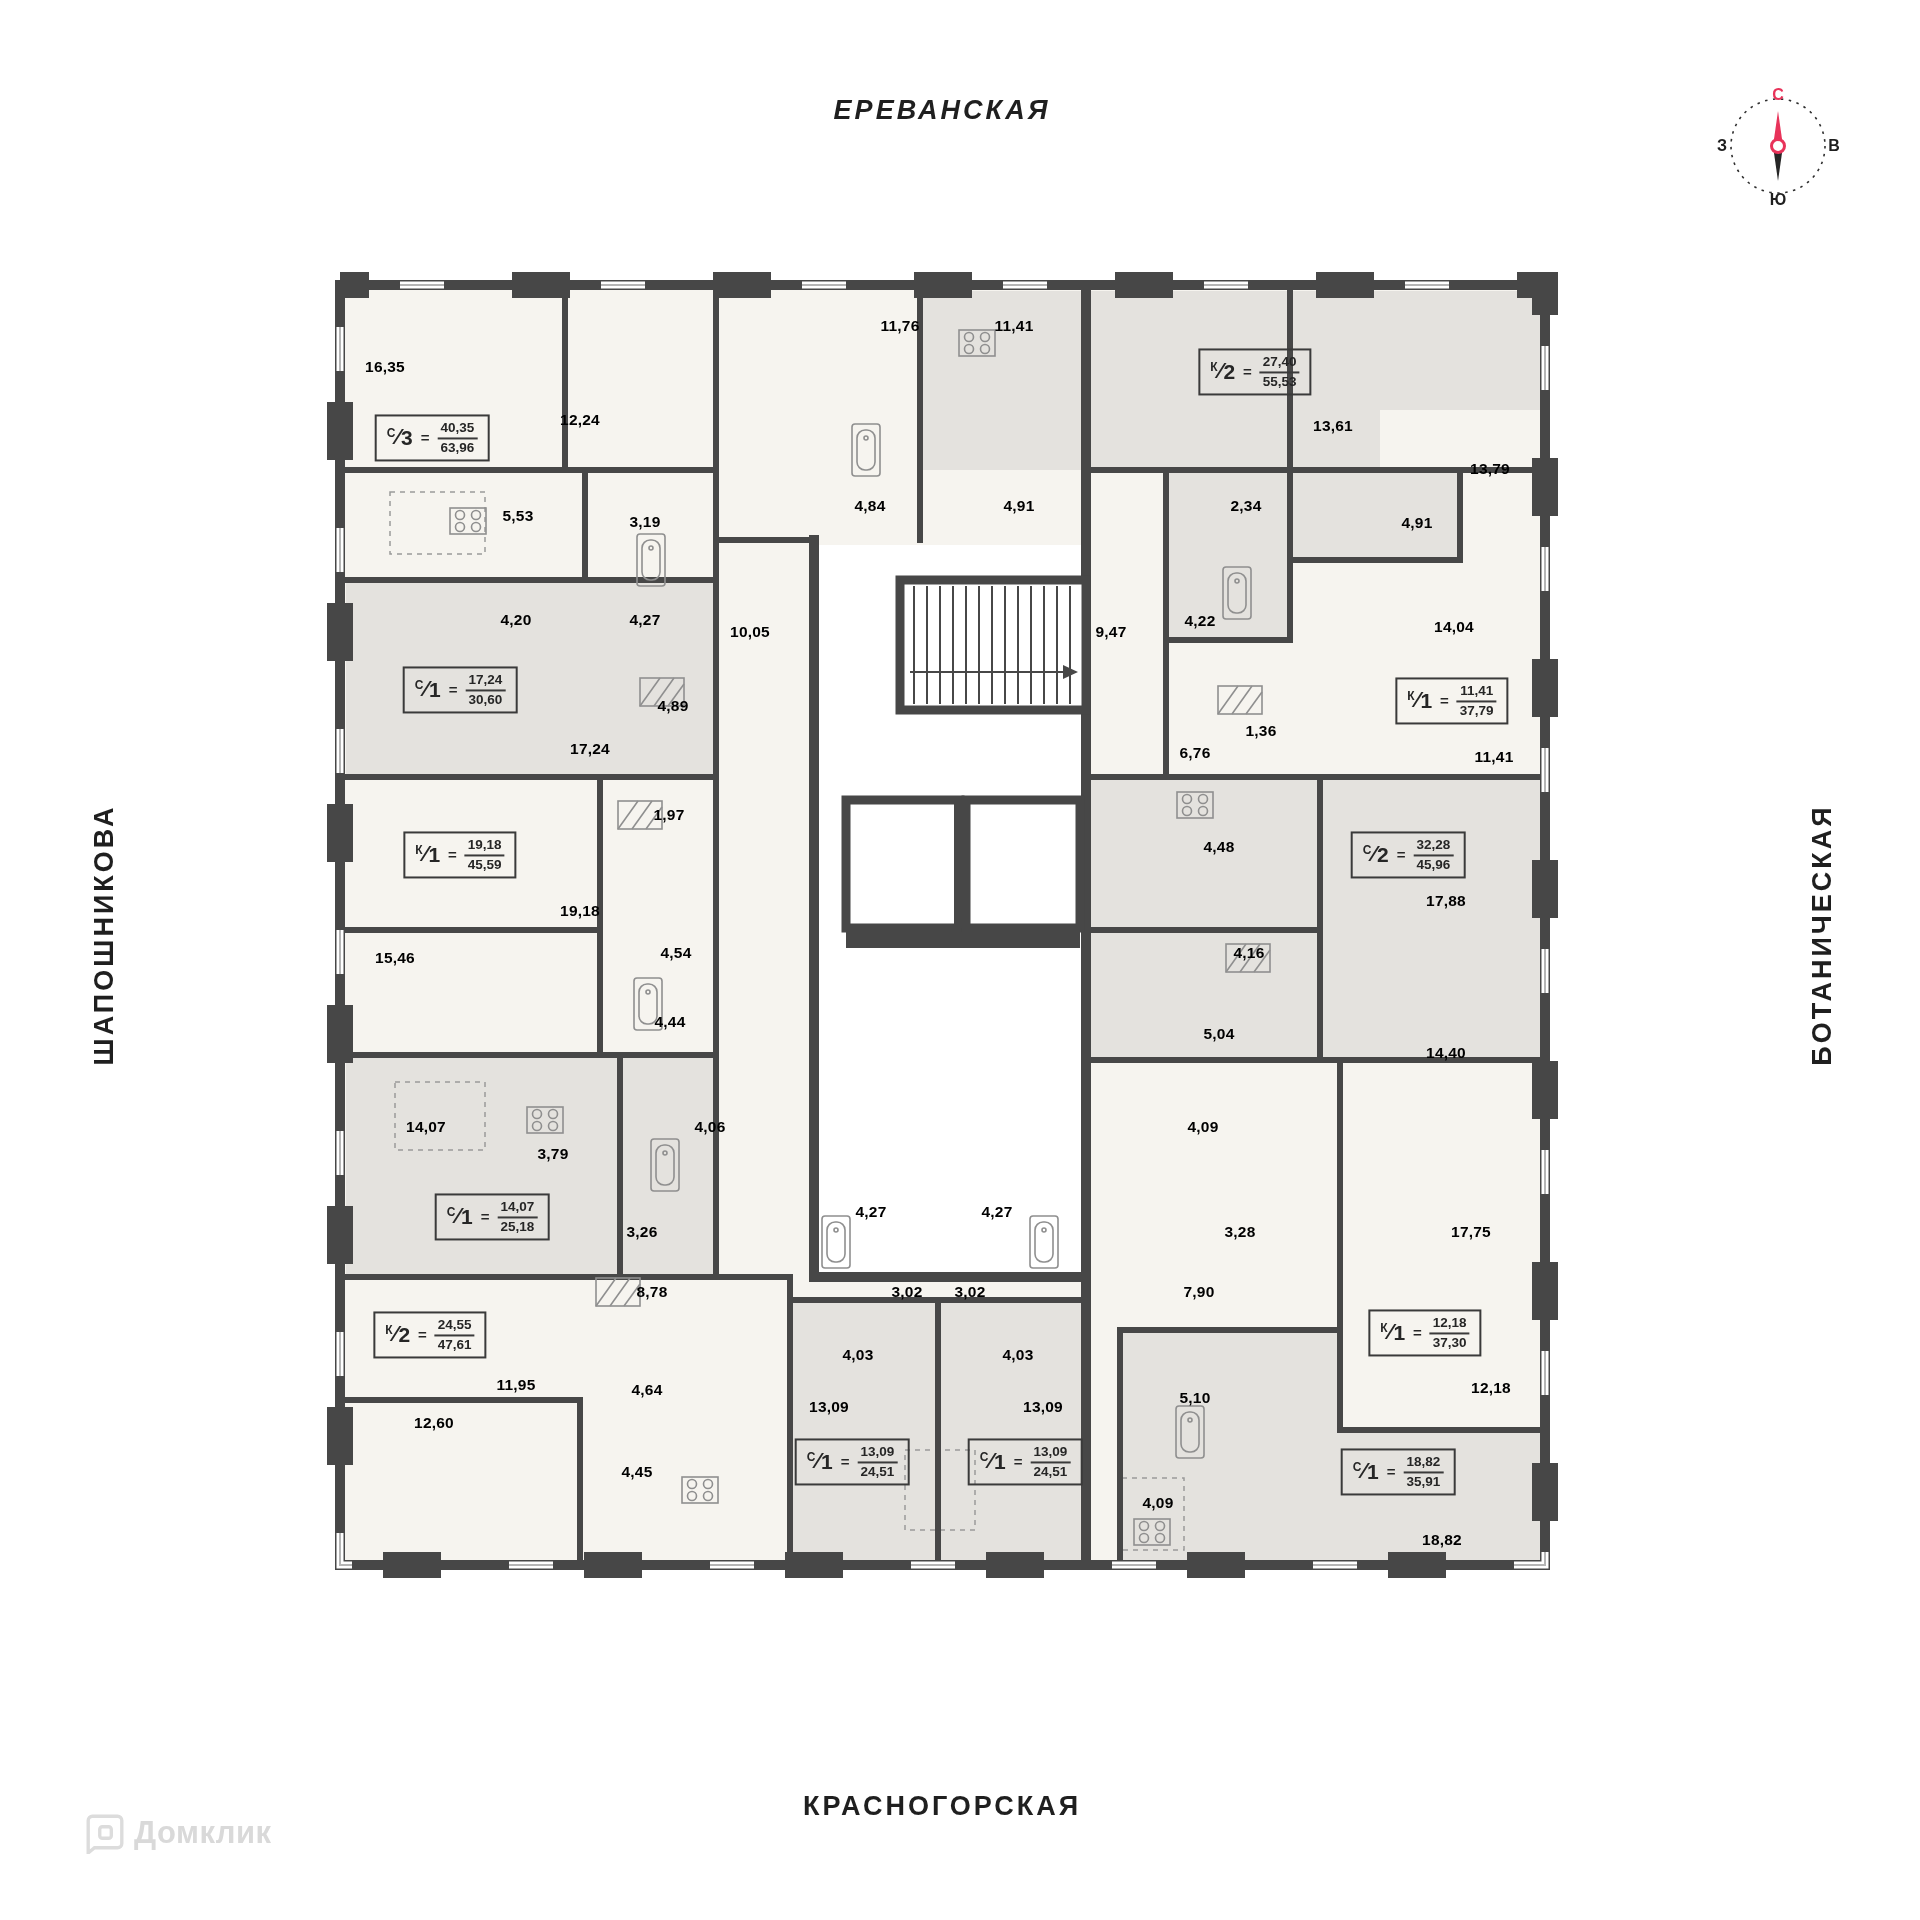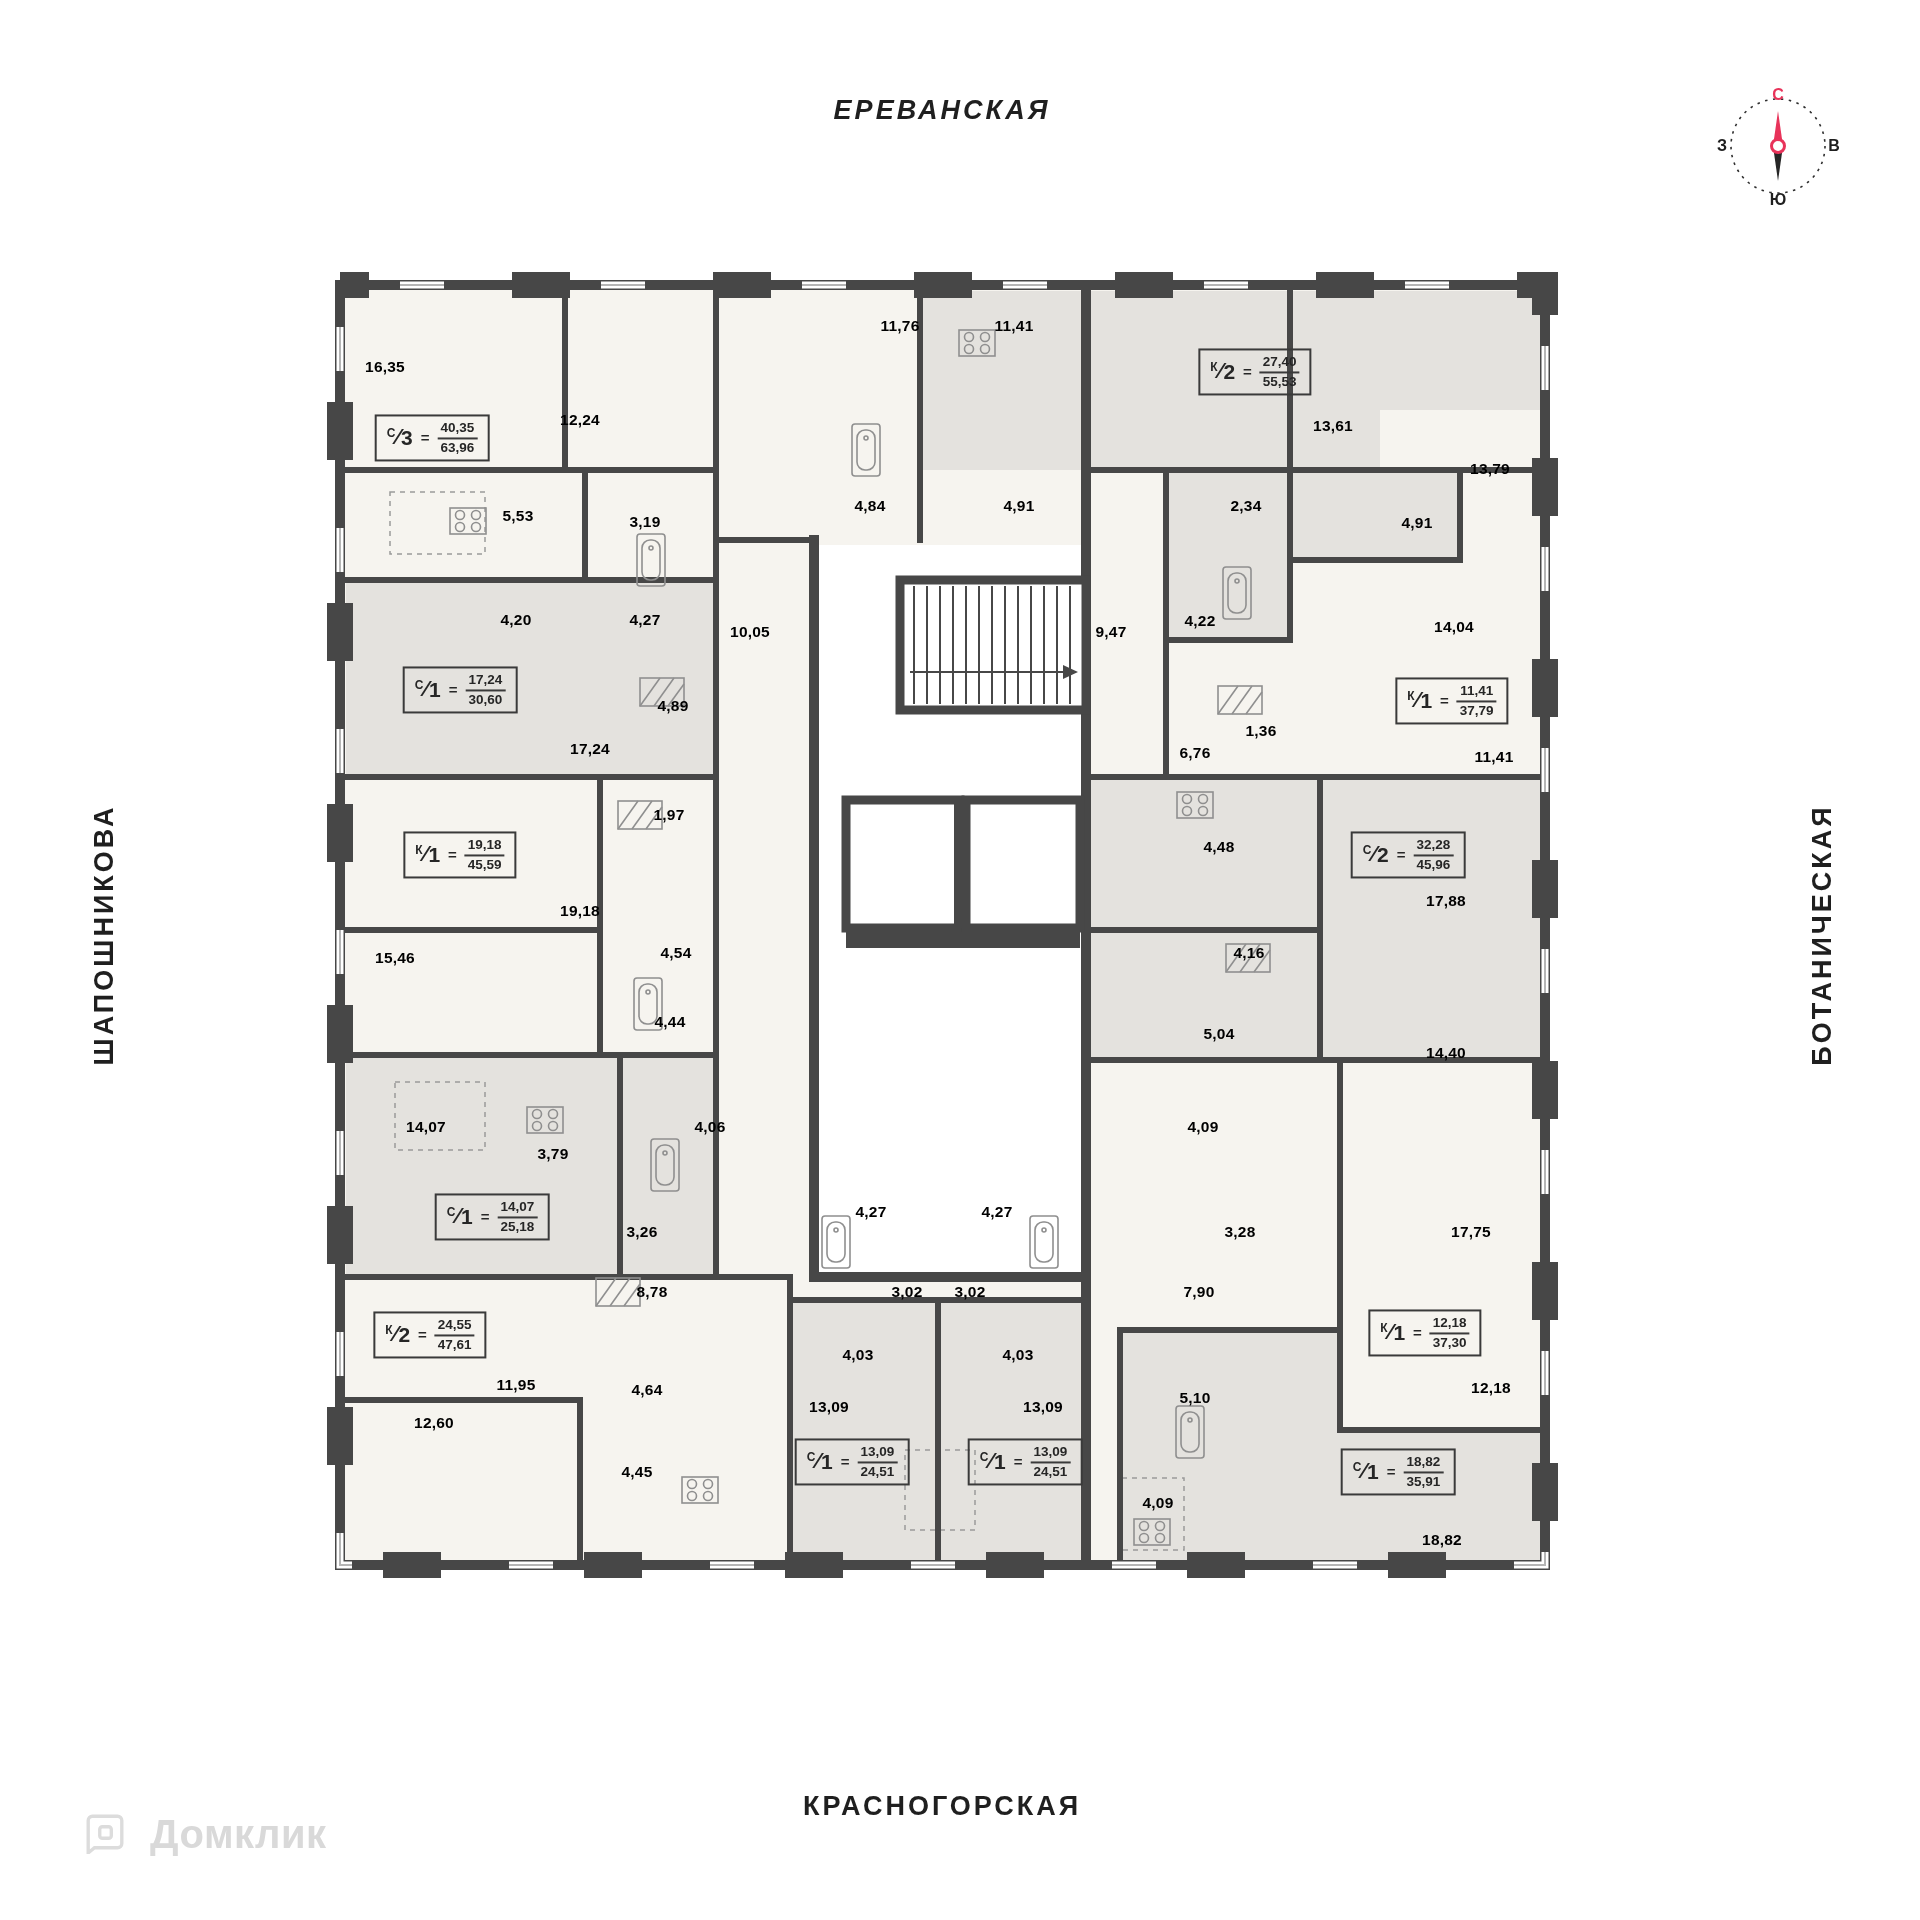--- a/index.html
+++ b/index.html
@@ -24,22 +24,22 @@
   .frac{display:flex;flex-direction:column;text-align:center;font-size:13.5px;font-weight:bold;line-height:1.3;}
   .frac .num{border-bottom:2px solid #3a3a3a;padding:0 3px;}
   .frac .den{padding:0 3px;}
   .street{
     position:absolute;font-size:27px;font-weight:bold;color:#1f1f1f;
     letter-spacing:3px;white-space:nowrap;transform:translate(-50%,-50%);
   }
   .street.v{transform:translate(-50%,-50%) rotate(-90deg);}
   .compass{position:absolute;left:1712px;top:80px;width:132px;height:132px;}
   .watermark{
-    position:absolute;left:84px;top:1812px;display:flex;gap:24px;
-    color:#d9d9d9;font-size:40px;font-weight:bold;letter-spacing:.5px;
+    position:absolute;left:84px;top:1812px;display:flex;align-items:center;gap:8px;
+    color:#d9d9d9;font-size:31px;font-weight:bold;letter-spacing:.5px;
   }
 </style>
 </head>
 <body>
 
 <div class="page">
 
   <svg class="plan" width="1920" height="1920" viewBox="0 0 1920 1920">
 
     <g>

